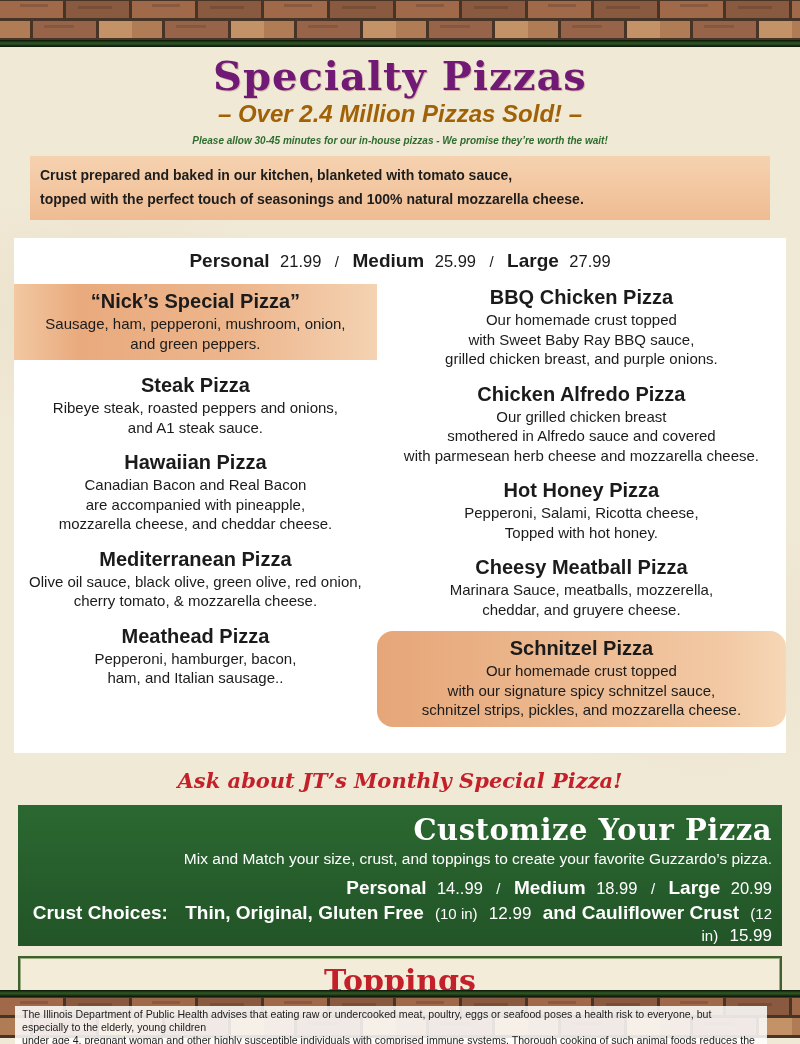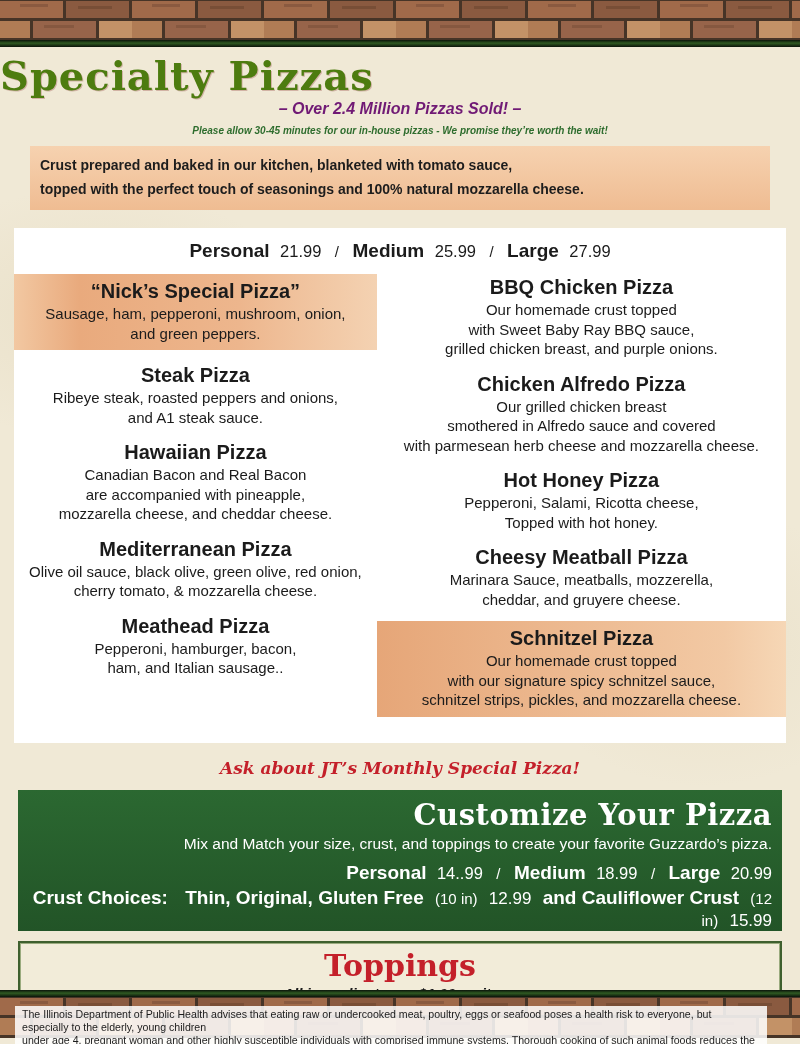--- a/index.html
+++ b/index.html
@@ -10,25 +10,25 @@
     background:
       radial-gradient(ellipse 300px 180px at 12% 30%, rgba(205,185,140,.18), transparent 70%),
       radial-gradient(ellipse 260px 200px at 88% 62%, rgba(205,185,140,.15), transparent 70%),
       #f0e9d6;
     color:#1b1b1b;
   }
   .brick-band { display:block; line-height:0; }
   .green-bar { height:7px; background:linear-gradient(#0b130a,#2f5a22 45%,#0b130a); }
 
   .menu-title {
-    font-family:"DejaVu Serif", serif; font-weight:bold;
-    font-size:40px; color:#4d7c0f; margin-top:5px; letter-spacing:1px;
+    text-align:center; font-family:"DejaVu Serif", serif; font-weight:bold;
+    font-size:40px; color:#701a75; margin-top:5px; letter-spacing:1px;
     text-shadow:1px 1px 0 rgba(120,20,20,.25);
   }
-  .tagline { text-align:center; color:#701a75; font-size:16px; font-weight:bold; font-style:italic; margin-top:1px; }
+  .tagline { text-align:center; color:#a16207; font-size:24px; font-weight:bold; font-style:italic; margin-top:1px; }
   .wait-note { text-align:center; color:#2e6d2e; font-size:10px; font-style:italic; font-weight:600; margin-top:7px; }
 
   .crust-banner {
     margin:10px 30px 13px; padding:7px 10px 9px; text-align:left;
     background:linear-gradient(180deg,#f6d2b0,#efbc92);
     font-weight:bold; font-size:14px; line-height:24px; color:#1d1d1d;
   }
 
   .tan-box { margin:18px 14px 0; background:#ffffff; padding:10px 0 14px; }
   .size-line { text-align:center; margin:2px 0 12px; }
@@ -37,25 +37,25 @@
   .size-sep { font-size:15px; margin:0 9px; }
 
   .cols { display:flex; }
   .col-left { width:47%; }
   .col-right { width:53%; }
   .item { text-align:center; margin-bottom:12px; padding:0 8px; }
   .item-name { font-size:20px; font-weight:bold; line-height:26px; }
   .item-desc { font-size:15px; line-height:19.5px; white-space:pre-line; }
   .hl { padding:4px 4px 7px; margin-bottom:12px; }
   .hl-nick { background:linear-gradient(90deg,#f2c8a2,#e9aa7d 18%,#edb68d 62%,#f4d2b2); }
-  .hl-schnitzel { background:linear-gradient(90deg,#e6a678,#f2c9a4 85%,#f6d7b6); }
+  .hl-schnitzel { background:linear-gradient(90deg,#e6a678,#f2c9a4 85%,#f6d7b6);border-radius:16px; }
 
   .monthly {
     text-align:center; font-family:"DejaVu Serif", serif; font-style:italic; font-weight:bold;
-    font-size:17px; color:#c4202a; margin-top:15px;
+    font-size:21px; color:#c4202a; margin-top:15px;
   }
 
   .custom-box {
     margin:12px 18px 0; padding:8px 10px 0; text-align:right; color:#fff;
     background:linear-gradient(180deg,#2b6831,#225427);
   }
   .custom-title { font-family:"DejaVu Serif", serif; font-weight:bold; font-size:29px; letter-spacing:.5px; }
   .custom-sub { font-size:15.5px; margin-top:3px; }
   .custom-sizes { margin-top:9px; }
   .crust-line { margin-top:3px; font-size:19px; font-weight:bold; }

